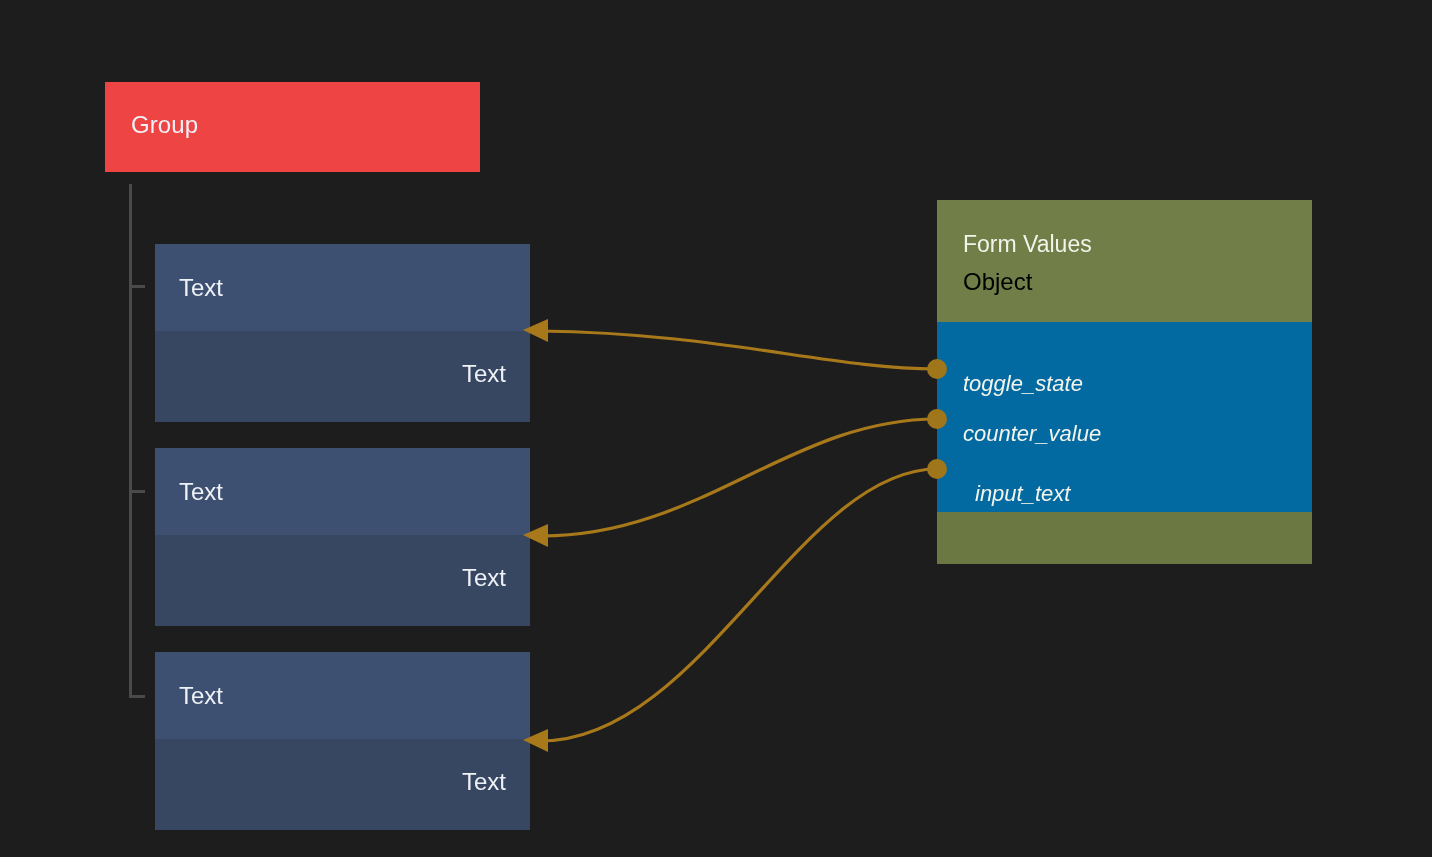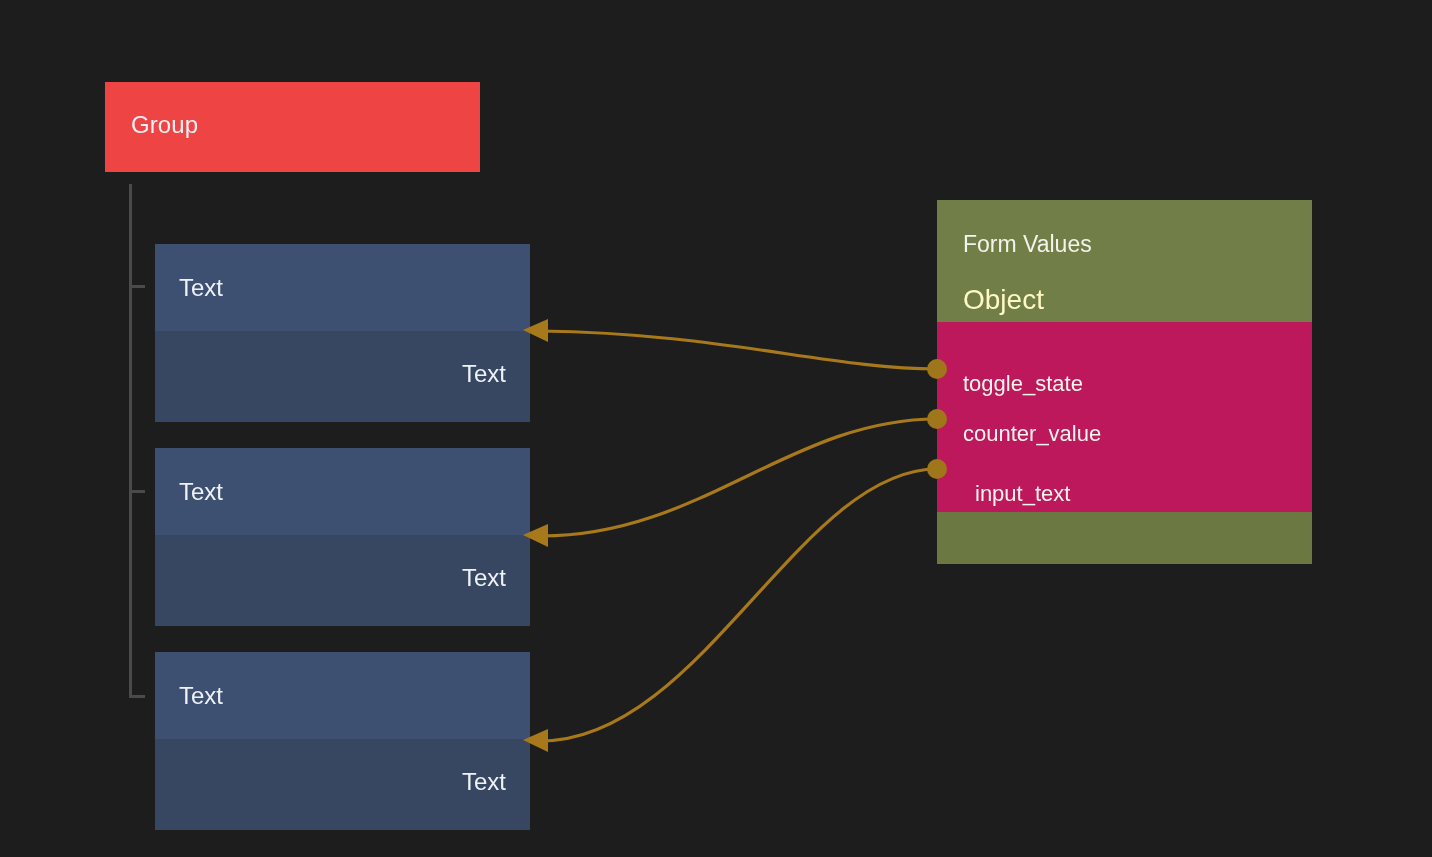--- a/index.html
+++ b/index.html
@@ -139,29 +139,30 @@
     position: absolute;
     left: 26px;
     top: 31px;
     font-size: 23px;
     color: #f2f4ea;
     white-space: nowrap;
   }
   .object-node .object-head .object-subtitle {
     position: absolute;
     left: 26px;
-    top: 84px;
-    font-size: 28px;
-    color: #fef9c3;
+    top: 68px;
+    font-size: 24px;
+    color: #000000;
     white-space: nowrap;
   }
   .object-node .object-body {
     position: relative;
     height: 190px;
-    background: #be185d;
+    background: #0369a1;
+    font-style: italic;
   }
   .object-node .port-row {
     position: absolute;
     left: 0;
     height: 34px;
     width: 100%;
   }
   .object-node .port-row .port-label {
     position: absolute;
     left: 26px;

